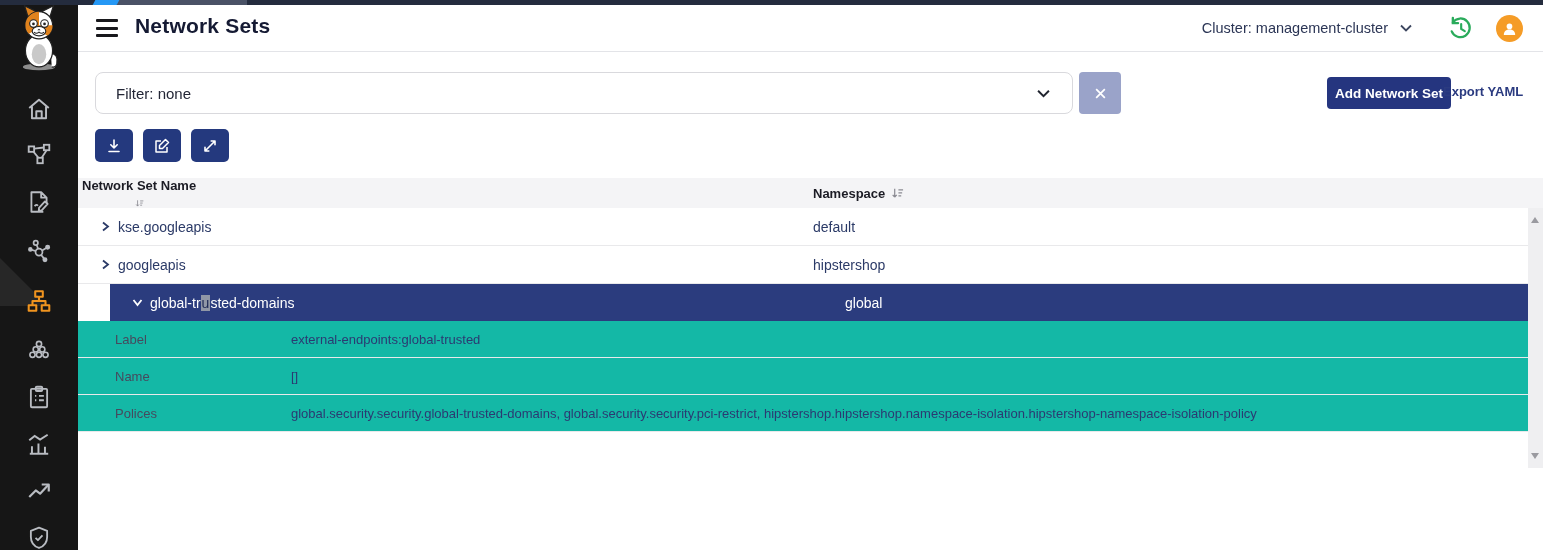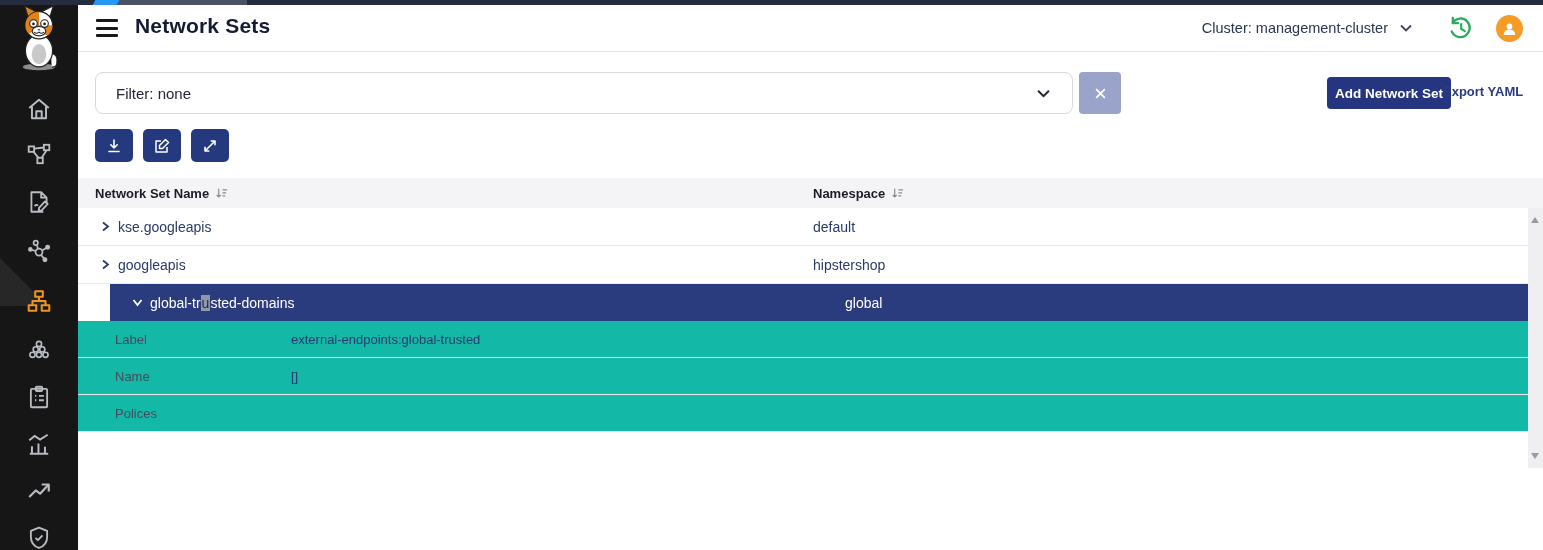--- a/index.html
+++ b/index.html
@@ -54,21 +54,21 @@
   
   .tool-btn { position:absolute; top:129px; width:38px; height:33px; background:#24397e; border:none;
               border-radius:5px; color:#fff; display:flex; align-items:center; justify-content:center; cursor:pointer; }
   .tool-btn svg { width:16px; height:16px; }
   .tool-download { left:95px; } .tool-edit { left:143px; } .tool-expand { left:191px; }
 
   
   .tbl-header { position:absolute; left:78px; top:178px; width:1465px; height:30px; background:#f4f4f6;
                 font-size:13px; font-weight:700; color:#1b1b24; }
   .tbl-header .col { position:absolute; top:0; height:30px; display:flex; align-items:center; gap:6px; cursor:pointer; }
-  .col-name { left:17px; } .col-ns { left:735px; }
+  .col-name { left:4px;flex-direction:column; } .col-ns { left:735px; }
   .sort-icon { width:13px; height:13px; color:#8a8a92; }
 
   .tbl-body { position:absolute; left:78px; top:208px; width:1450px; }
   .row { position:relative; width:1450px; border-bottom:1px solid #e9e9eb; background:#fff;
          display:flex; align-items:center; font-size:14px; color:#2b3a67; cursor:pointer; }
   .row.main { height:38px; }
   .row .chev { position:absolute; left:22px; width:11px; height:11px; color:#2b3a67; }
   .row .nm { position:absolute; left:40px; }
   .row .ns { position:absolute; left:735px; }
   .row.selected { background:#2b3c7e; color:#fff; border-bottom:none; height:37px;margin-left:32px; }
@@ -298,20 +298,21 @@
     <div class="detail-row">
       <span class="dlabel">Label</span>
       <span class="dvalue">external-endpoints:global-trusted</span>
     </div>
     <div class="detail-row">
       <span class="dlabel">Name</span>
       <span class="dvalue">[]</span>
     </div>
     <div class="detail-row">
       <span class="dlabel">Polices</span>
+      <span class="dvalue">global.security.security.global-trusted-domains, global.security.security.pci-restrict, hipstershop.hipstershop.namespace-isolation.hipstershop-namespace-isolation-policy</span>
     </div>
   </div>
 
   <div class="scrollbar">
     <div class="sb-arrow sb-up"></div>
     <div class="sb-arrow sb-down"></div>
   </div>
 
 </div>
 

